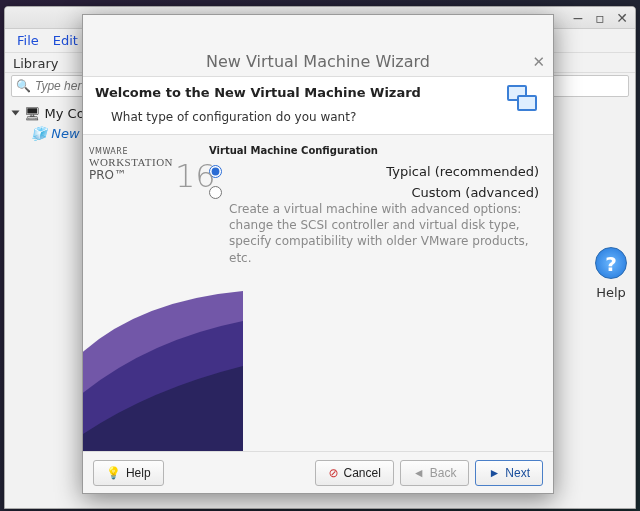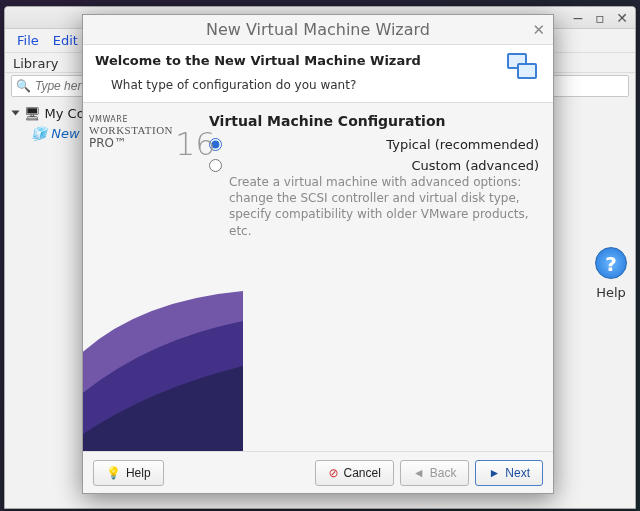--- a/index.html
+++ b/index.html
@@ -79,20 +79,21 @@
   width: 472px; height: 480px;
   background: #f5f5f5;
   border: 1px solid #9a9a9a;
   box-shadow: 0 6px 24px rgba(0,0,0,.45);
   display: flex; flex-direction: column;
 }
 .dlg-title {
   height: 30px; display:flex; align-items:center; justify-content:center;
   color: #6b6b6b; font-size: 16px; position: relative;
   border-bottom: 1px solid #ddd;
+  margin-top: 32px;
 }
 .dlg-title .close {
   position: absolute; right: 8px; top: 6px; color: #888; font-size: 15px;
 }
 .dlg-header {
   background: #fff; border-bottom: 1px solid #ddd;
   padding: 8px 12px 10px 12px;
   display: flex; align-items: flex-start;
 }
 .dlg-header .txt { flex:1; }
@@ -114,21 +115,21 @@
   width: 120px; padding: 12px 6px; text-align: left; position:relative;
 }
 .brand-small { font-size:8px; color:#555; letter-spacing:.5px;}
 .brand-work  { font-size:11px; color:#555; letter-spacing:.5px;font-family:Liberation Serif, serif;}
 .brand-pro   { font-size:12px; color:#555;}
 .brand-16    { font-size:32px; color:#999; font-weight:300; position:absolute; left:92px; top:22px;}
 .dlg-left .swoosh {
   position:absolute; left:-10px; bottom:-10px; width:170px; height:170px; pointer-events:none;
 }
 .dlg-right { flex:1; padding: 10px 14px 10px 6px; }
-.section-h { font-weight:bold; font-size:14px; color:#222; margin-bottom:8px;}
+.section-h { font-weight:bold; font-size:10px; color:#222; margin-bottom:8px;}
 .opt { margin-bottom: 6px; }
 .opt .row1 { display:flex; align-items:center; gap:6px; font-size:13px; color:#222;justify-content:space-between;}
 .opt .desc { font-size:12px; color:#8a8a8a; padding-left: 20px; line-height:1.35; margin-top:1px;}
 input[type=radio]{ accent-color:#2b6cd4; }
 .dlg-footer {
   height: 42px; border-top:1px solid #ddd; display:flex; align-items:center;
   padding: 0 10px; gap:6px;
 }
 .dlg-footer .spacer { flex:1; }
 .btn {

